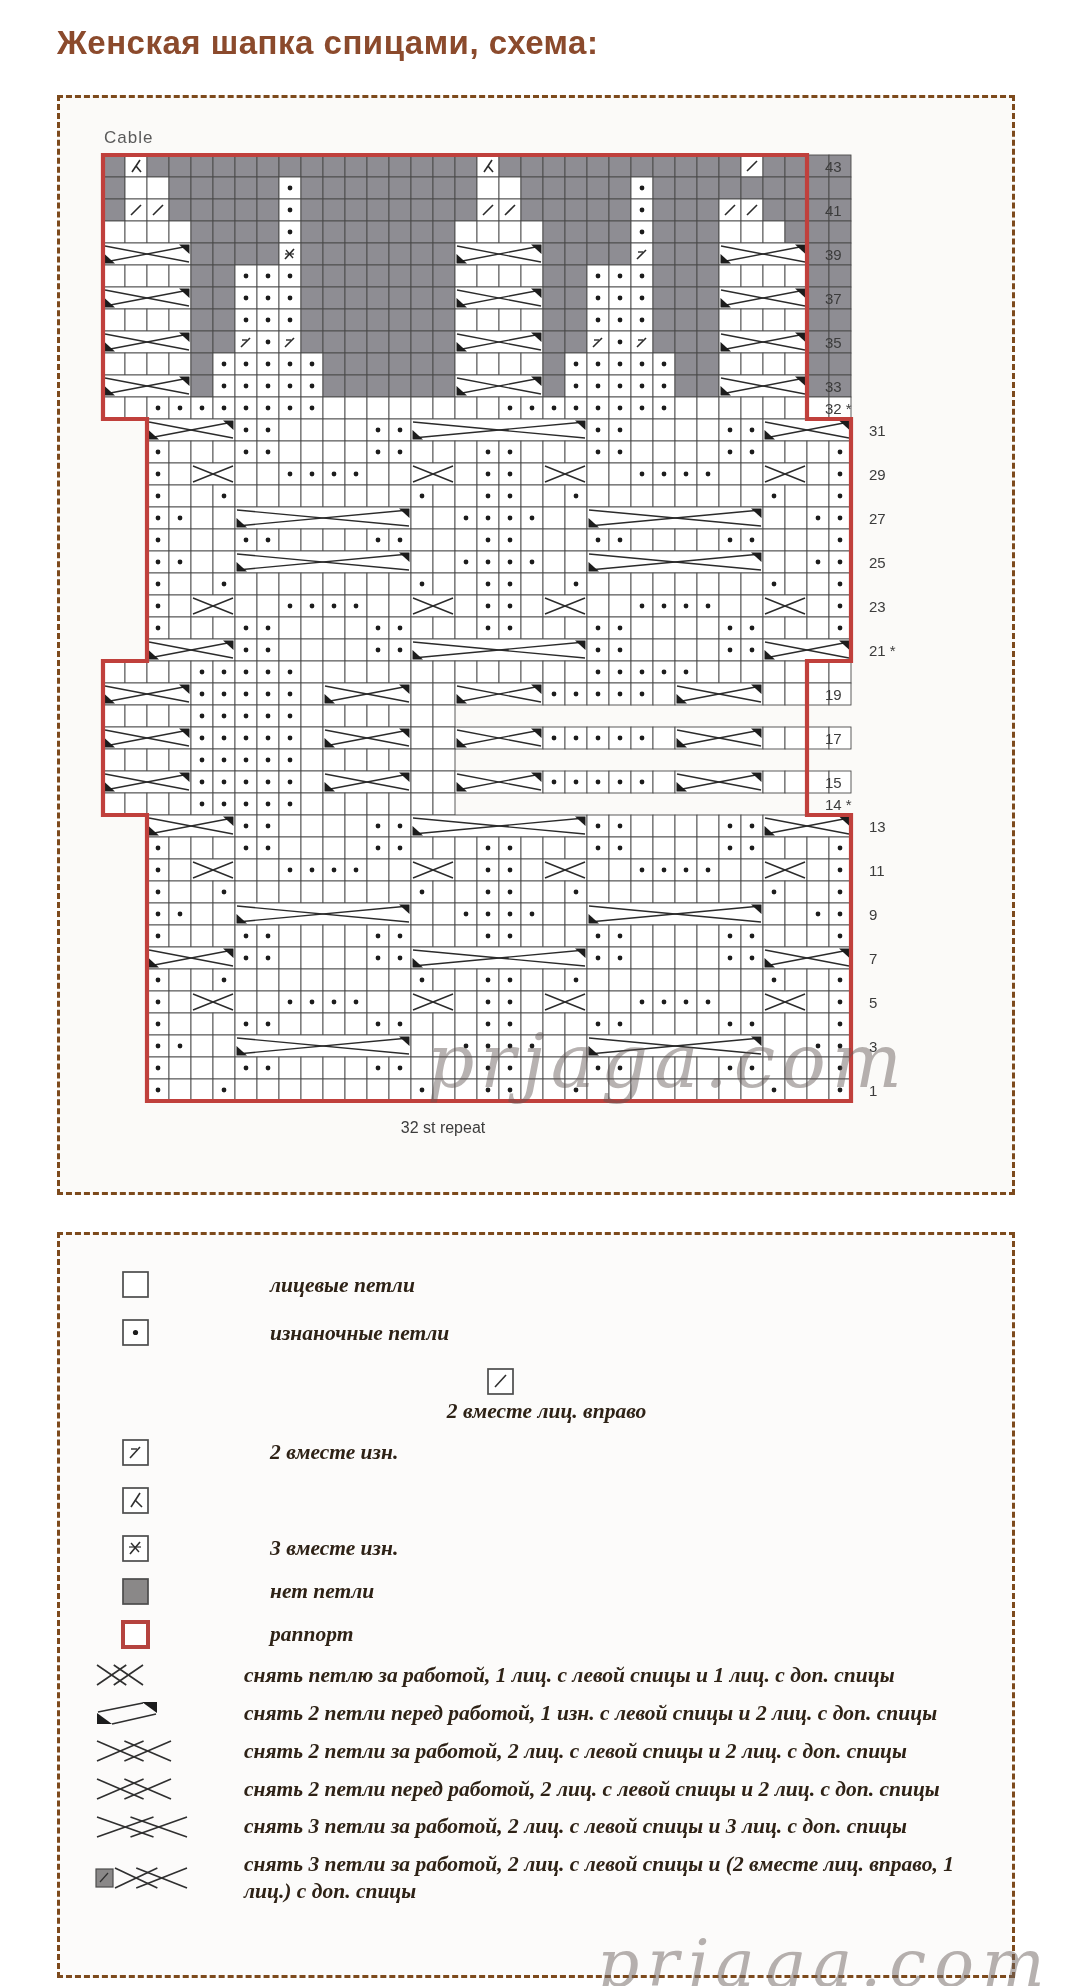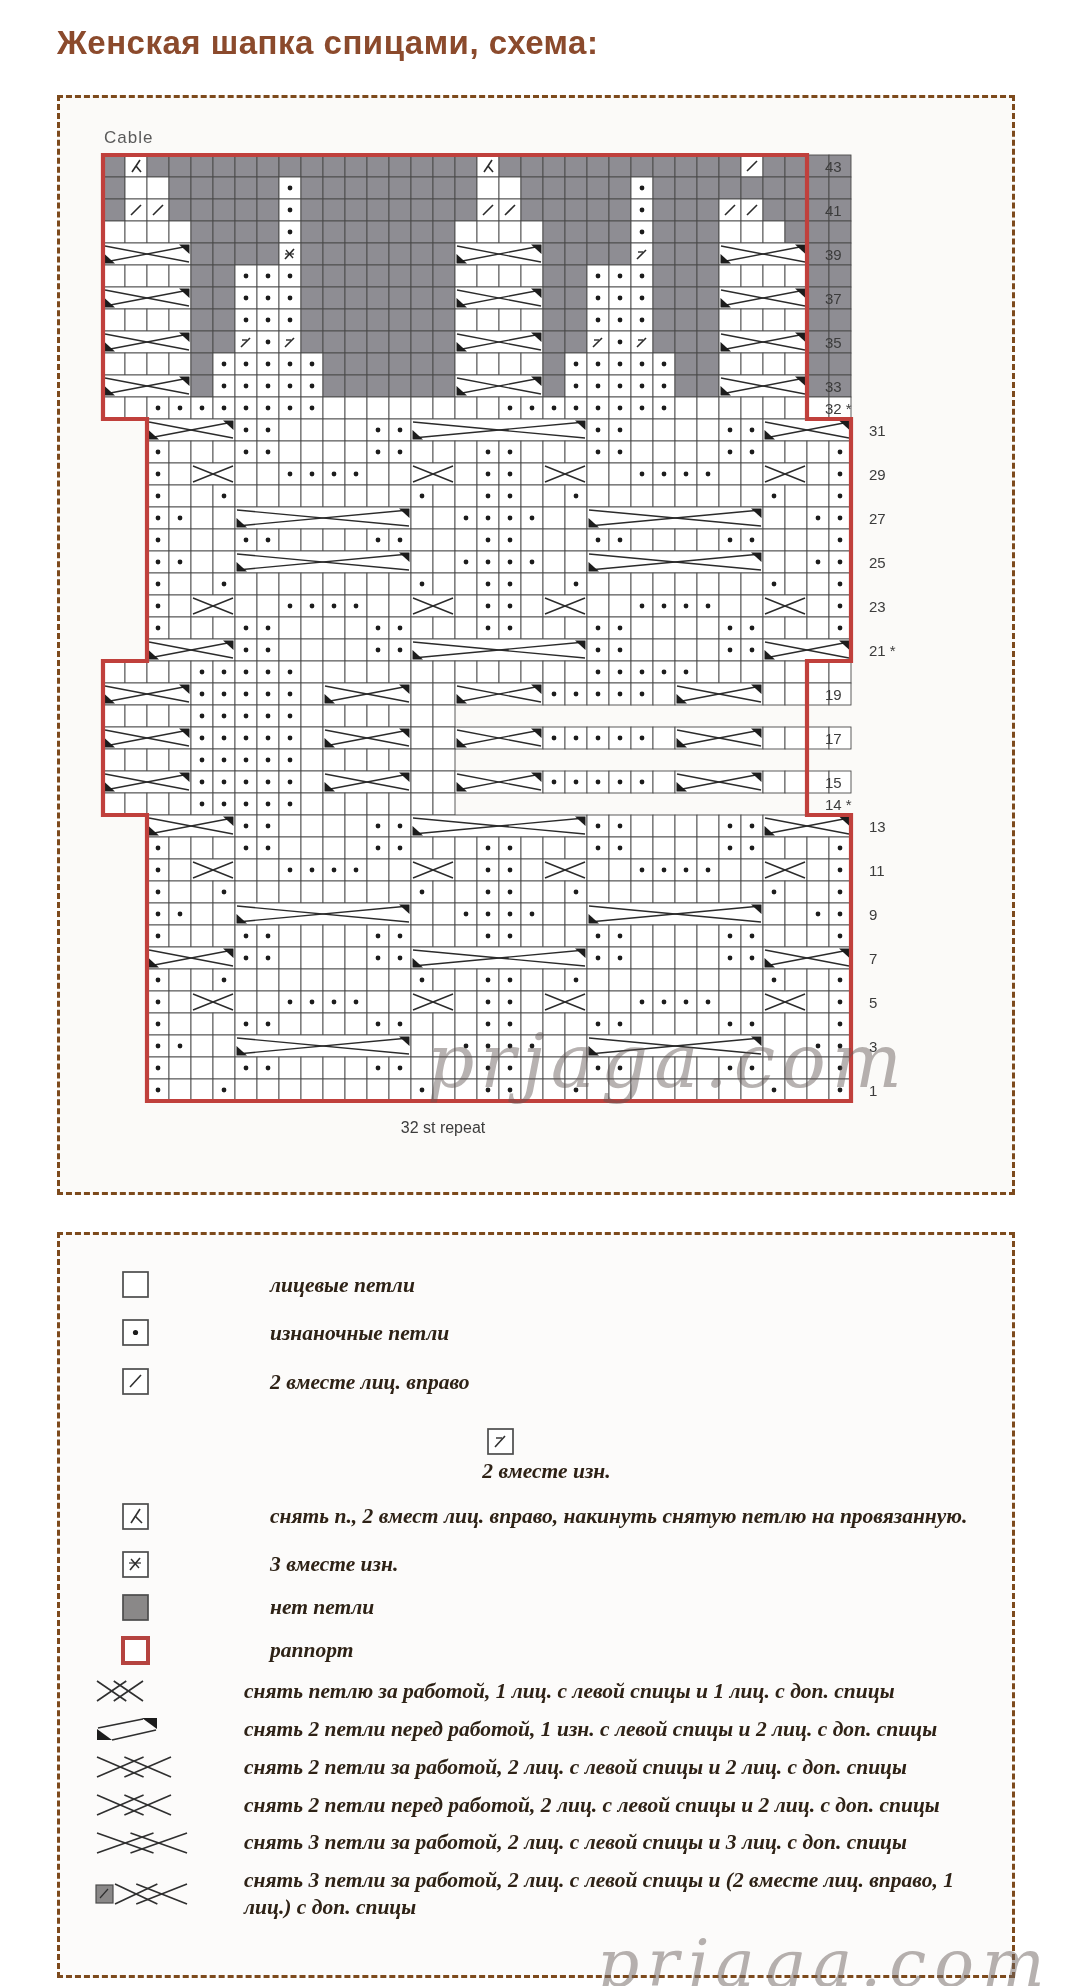--- a/index.html
+++ b/index.html
@@ -1828,48 +1828,47 @@
         </div>
         <div class="legend-row" style="margin-bottom: 17px;">
           <div class="legend-sym sq">
             <svg width="32" height="32">
               <rect x="3" y="3" width="25" height="25" fill="#ffffff" stroke="#4c4c4c" stroke-width="1.7"></rect>
               <circle cx="15.5" cy="15.5" r="2.6" fill="#1c1c1c"></circle>
             </svg>
           </div>
           <div class="legend-text">изнаночные петли</div>
         </div>
-        <div class="legend-row" style="margin-bottom: 28px;">
+        <div class="legend-row" style="margin-bottom: 12px; flex-direction: column;">
           <div class="legend-sym sq">
             <svg width="32" height="32">
               <rect x="3" y="3" width="25" height="25" fill="#ffffff" stroke="#4c4c4c" stroke-width="1.7"></rect>
               <line x1="10" y1="21" x2="21" y2="9" stroke="#2f2f2f" stroke-width="1.6"></line>
             </svg>
           </div>
           <div class="legend-text">2 вместе лиц. вправо</div>
         </div>
-        <div class="legend-row" style="margin-bottom: 16px; flex-direction: column;">
+        <div class="legend-row" style="margin-bottom: 16px;">
           <div class="legend-sym sq">
             <svg width="32" height="32">
               <rect x="3" y="3" width="25" height="25" fill="#ffffff" stroke="#4c4c4c" stroke-width="1.7"></rect>
               <line x1="10" y1="21" x2="20" y2="10" stroke="#2f2f2f" stroke-width="1.6"></line>
               <line x1="11" y1="12" x2="17" y2="12" stroke="#2f2f2f" stroke-width="1.4"></line>
             </svg>
           </div>
           <div class="legend-text">2 вместе изн.</div>
         </div>
         <div class="legend-row" style="margin-bottom: 16px;">
           <div class="legend-sym sq">
             <svg width="32" height="32">
               <rect x="3" y="3" width="25" height="25" fill="#ffffff" stroke="#4c4c4c" stroke-width="1.7"></rect>
               <line x1="20" y1="8" x2="11" y2="22" stroke="#2f2f2f" stroke-width="1.6"></line>
               <line x1="15" y1="15" x2="22" y2="22" stroke="#2f2f2f" stroke-width="1.6"></line>
             </svg>
           </div>
-          <div class="legend-text">снять п., 2 вмест лиц. вправо, накинуть снятую петлю на провязанную.</div>
         </div>
         <div class="legend-row">
           <div class="legend-sym sq">
             <svg width="32" height="32">
               <rect x="3" y="3" width="25" height="25" fill="#ffffff" stroke="#4c4c4c" stroke-width="1.7"></rect>
               <line x1="10" y1="21" x2="20" y2="9" stroke="#2f2f2f" stroke-width="1.6"></line>
               <line x1="11" y1="10" x2="19" y2="19" stroke="#2f2f2f" stroke-width="1.4"></line>
               <line x1="9" y1="14" x2="21" y2="14" stroke="#2f2f2f" stroke-width="1.2"></line>
             </svg>
           </div>

